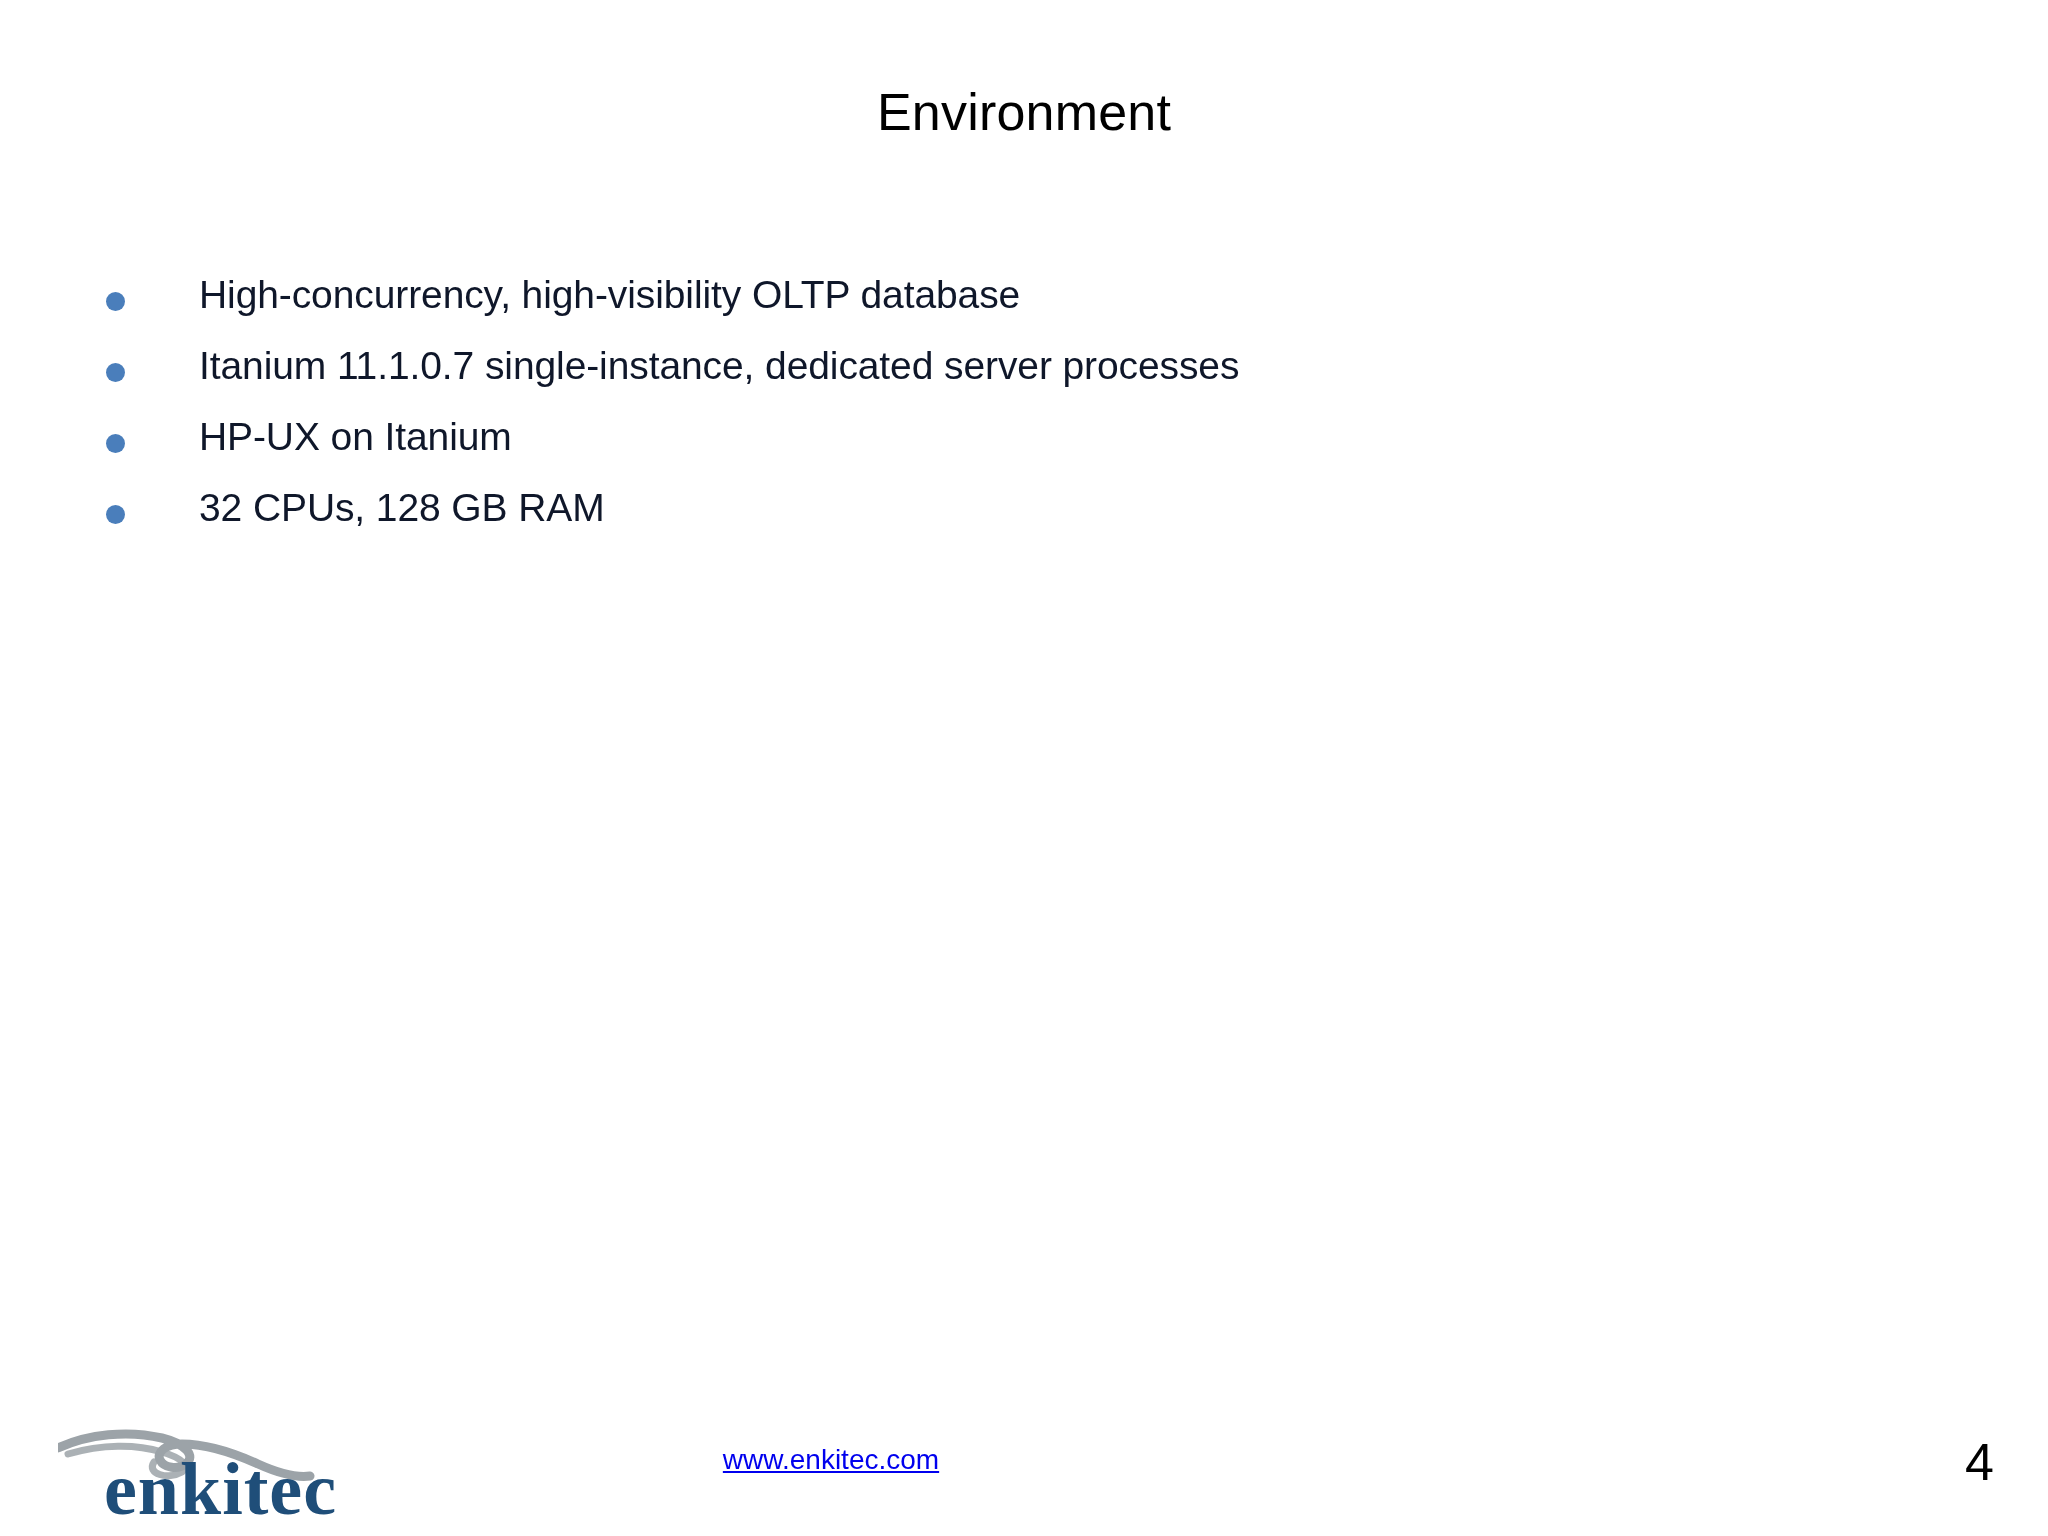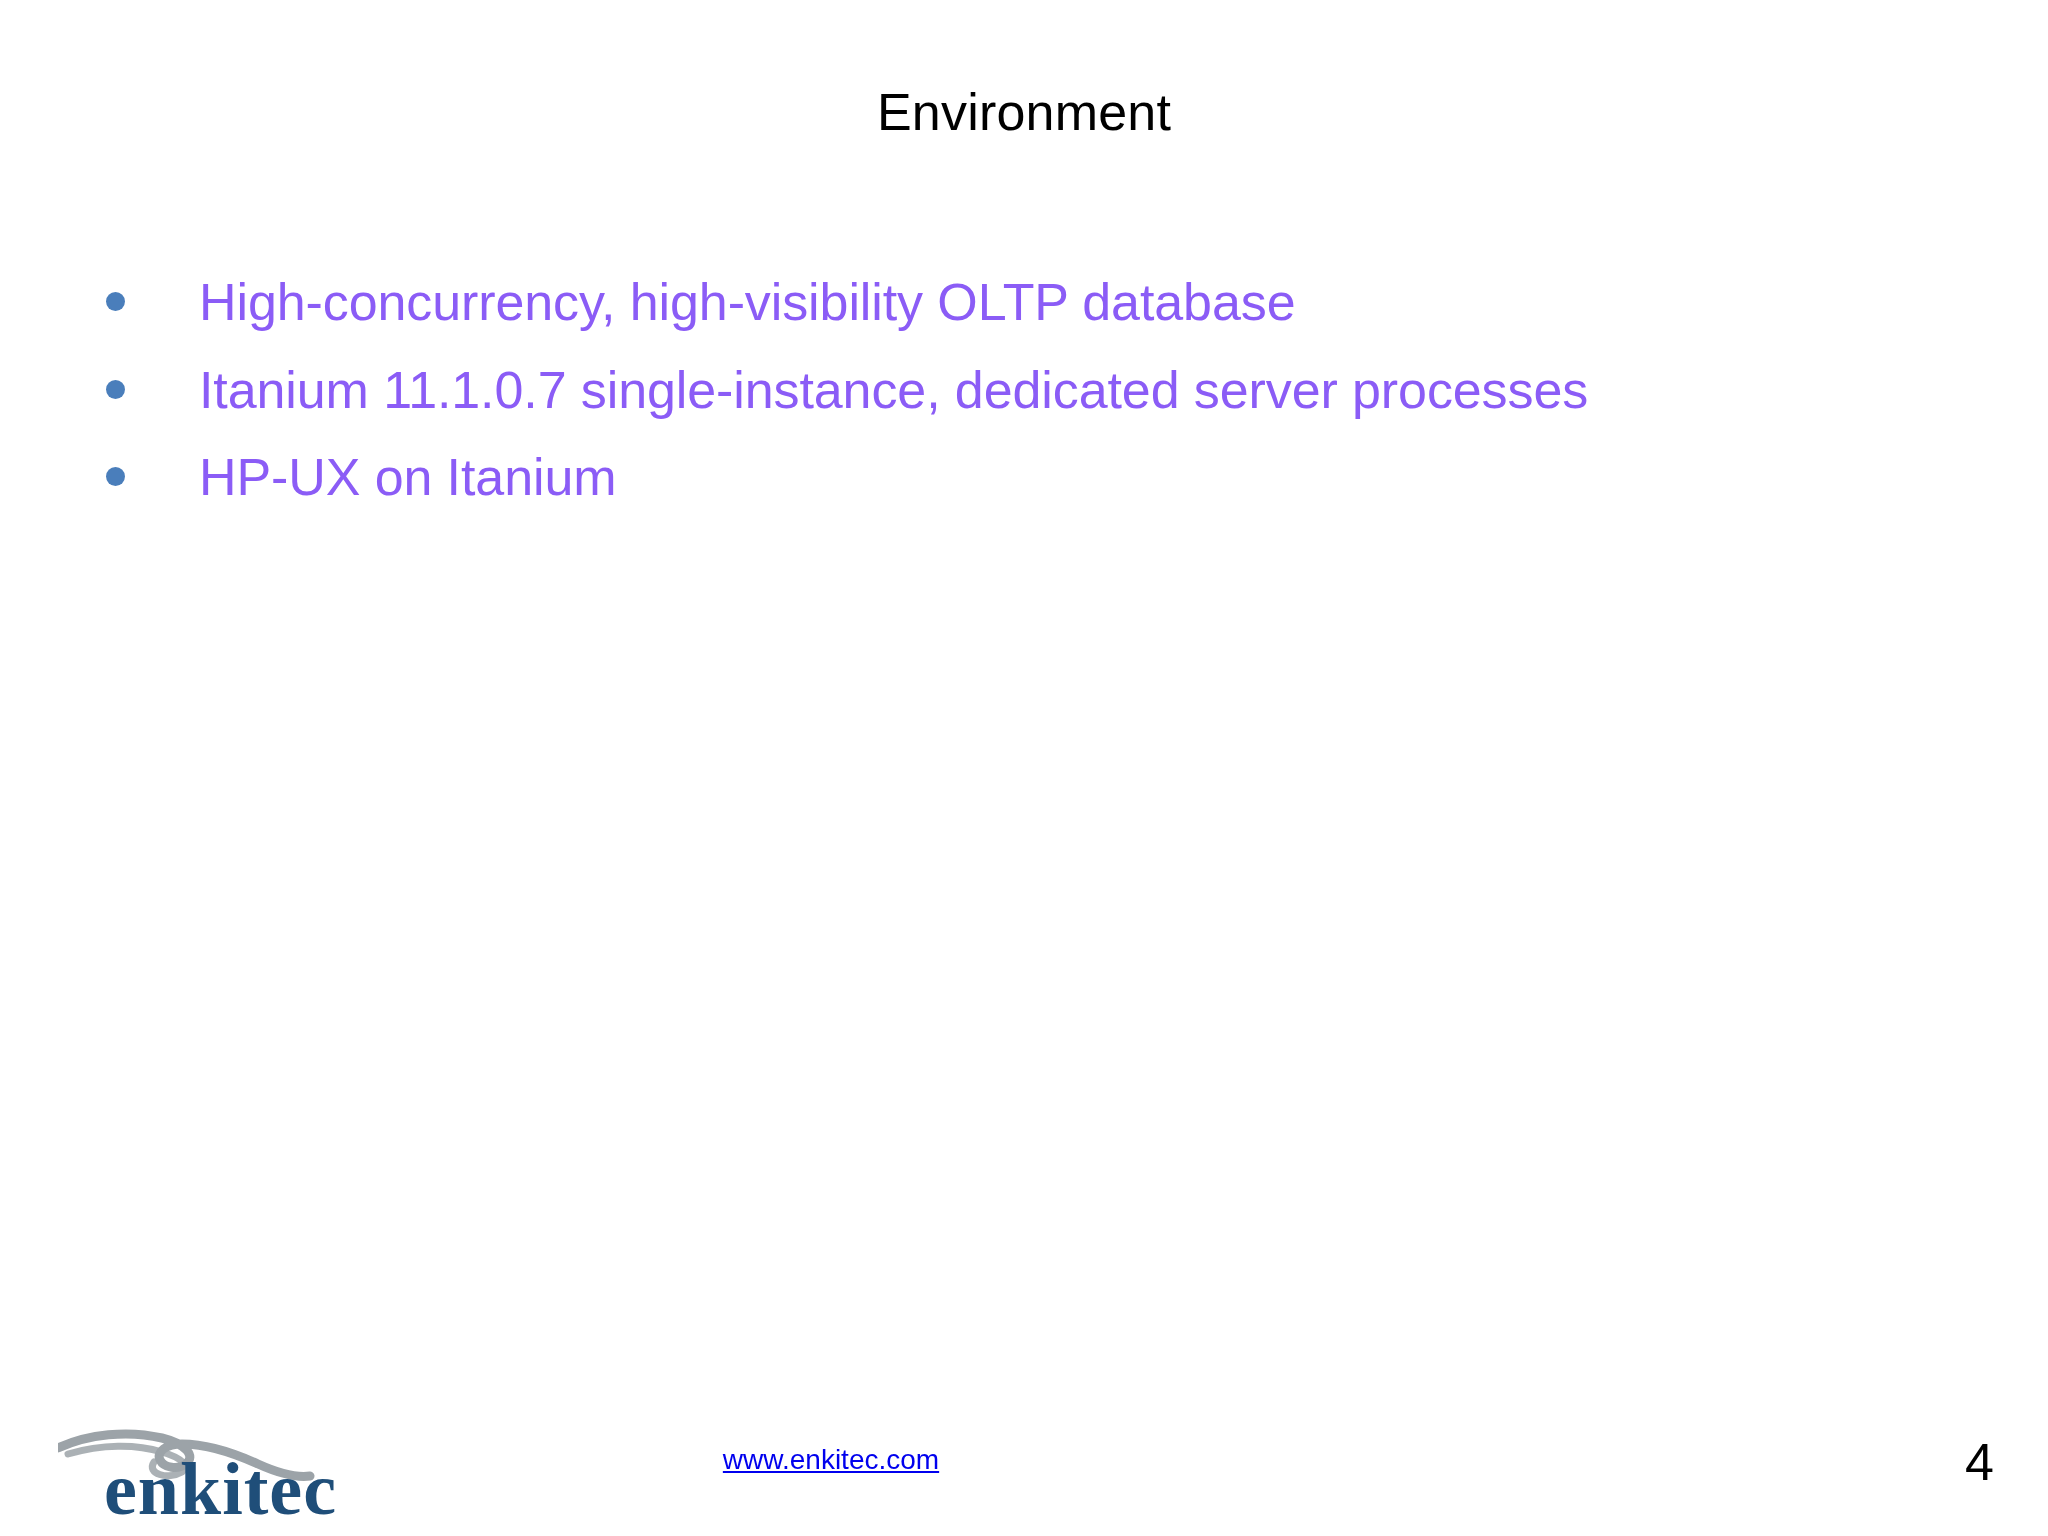--- a/index.html
+++ b/index.html
@@ -67,23 +67,23 @@
   .bullet-dot {
     display: block;
     width: 19px;
     height: 19px;
     border-radius: 50%;
     background: #4A7EBB;
   }
 
   .bullet-text {
     flex: 1 1 auto;
-    font-size: 52px;
+    font-size: 39px;
     line-height: 1.26;
-    color: #8b5cf6;
+    color: #0f172a;
     font-weight: 400;
     letter-spacing: -0.1px;
     white-space: pre-wrap;
   }
 
   .spacer-row .bullet-text {
     height: 52px;
   }
 
   
@@ -156,20 +156,26 @@
       <div class="bullet-text">Itanium 11.1.0.7 single-instance, dedicated server processes</div>
     </div>
 
     <div class="bullet-row">
       <div class="bullet-dot-cell">
         <span class="bullet-dot"></span>
       </div>
       <div class="bullet-text">HP-UX on Itanium</div>
     </div>
 
+    <div class="bullet-row">
+      <div class="bullet-dot-cell">
+        <span class="bullet-dot"></span>
+      </div>
+      <div class="bullet-text">32 CPUs, 128 GB RAM</div>
+    </div>
 
     <div class="bullet-row spacer-row">
       <div class="bullet-dot-cell"></div>
       <div class="bullet-text"></div>
     </div>
 
 
 
   </div>
 

